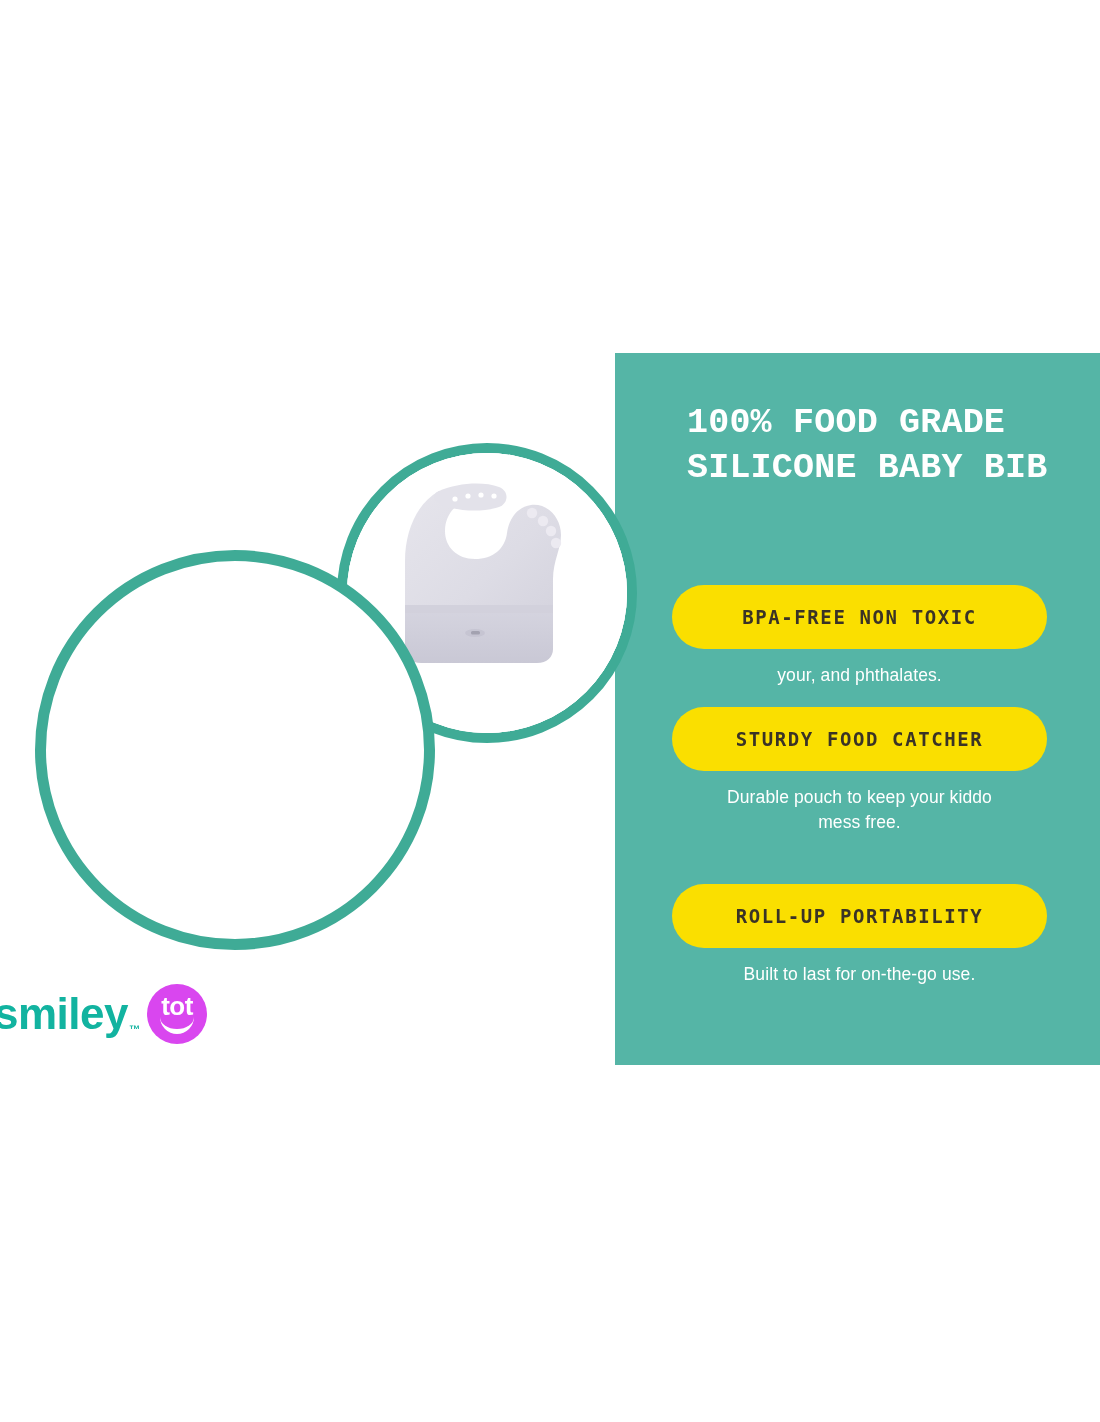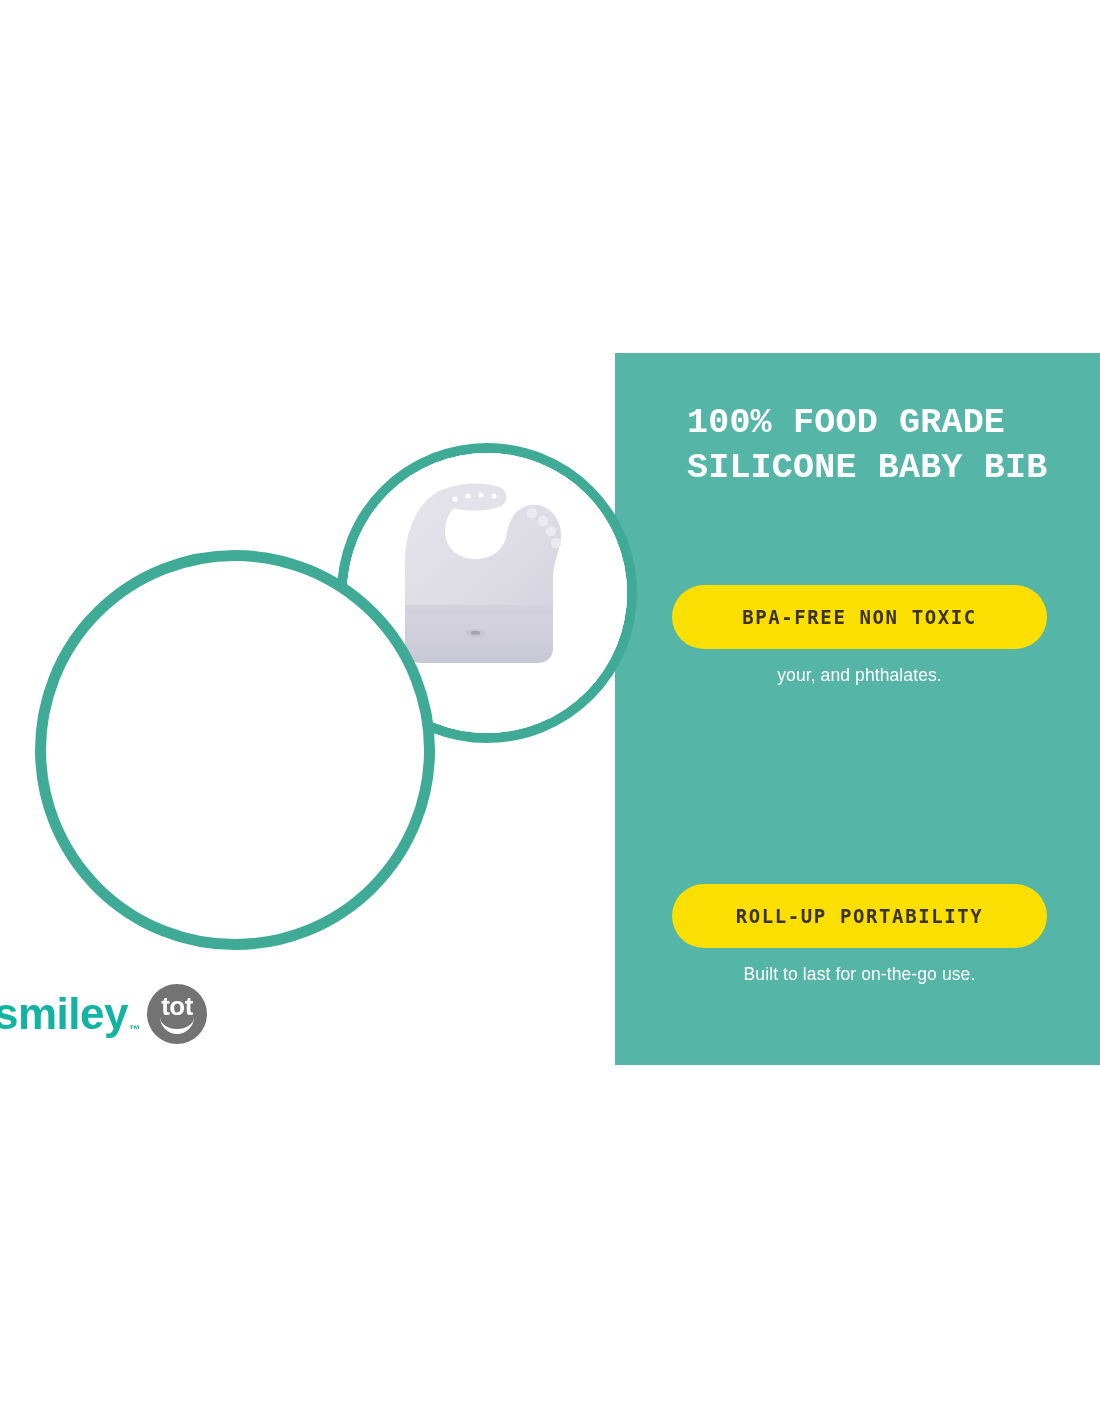--- a/index.html
+++ b/index.html
@@ -162,21 +162,21 @@
     align-self: flex-end;
     margin-bottom: 8px;
     margin-left: 1px;
   }
   .logo-badge {
     position: relative;
     margin-left: 7px;
     width: 60px;
     height: 60px;
     border-radius: 50%;
-    background: #737373;
+    background: #d946ef;
   }
   .logo-badge-text {
     position: absolute;
     left: 0; top: 9px;
     width: 60px;
     text-align: center;
     color: #ffffff;
     font-size: 26px;
     font-weight: bold;
     letter-spacing: -0.5px;
@@ -204,20 +204,27 @@
       <span class="line">SILICONE BABY BIB</span>
     </div>
 
     <div class="feature feature-1">
       <div class="pill">BPA-FREE NON TOXIC</div>
       <div class="caption">
         <div>your, and phthalates.</div>
       </div>
     </div>
 
+    <div class="feature feature-2">
+      <div class="pill">STURDY  FOOD  CATCHER</div>
+      <div class="caption">
+        <div>Durable pouch to keep your kiddo</div>
+        <div>mess free.</div>
+      </div>
+    </div>
 
     <div class="feature feature-3">
       <div class="pill">ROLL-UP PORTABILITY</div>
       <div class="caption">
         <div>Built to last for on-the-go use.</div>
       </div>
     </div>
 
   </div>
 

